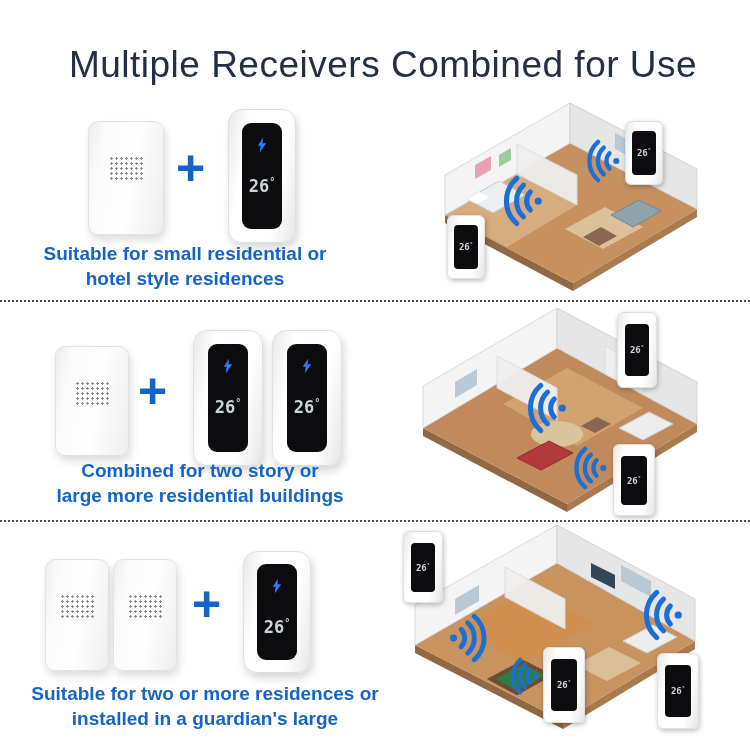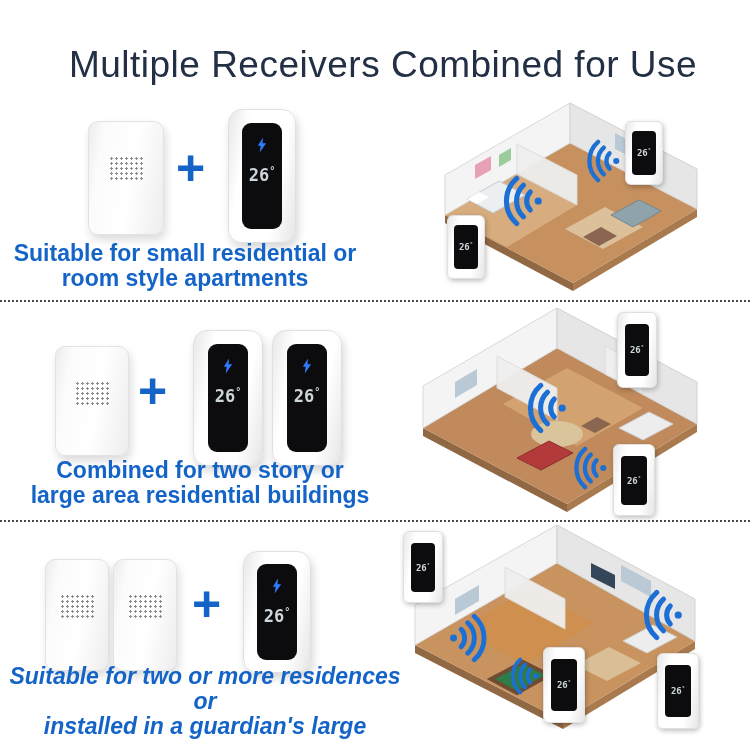--- a/index.html
+++ b/index.html
@@ -30,32 +30,32 @@
   
   .receiver { position:absolute; border-radius:14px; border:1px solid #e0e0e0;
               background:linear-gradient(100deg,#e8e8e8,#ffffff 25%,#ffffff 70%,#e6e6e6);
               box-shadow:2px 5px 9px rgba(0,0,0,.16);
               display:flex; align-items:center; justify-content:center; }
   .screen { width:60%; height:80%; background:var(--screen-bg,#0c0c0e); border-radius:9px;
             display:flex; flex-direction:column; align-items:center; padding-top:14px;
             box-sizing:border-box; }
   .bolt { width:10px; height:16px; flex:0 0 auto; }
   .temp { color:var(--screen-text,#ccd5da); font-family:"DejaVu Sans Mono",monospace;
-          font-weight:bold; font-size:17px; margin-top:12px; white-space:nowrap; }
+          font-weight:bold; font-size:17px; margin-top:23px; white-space:nowrap; }
   .temp .u { font-size:60%; vertical-align:super; }
 
   .receiver.mini { border-radius:6px; box-shadow:1px 2px 5px rgba(0,0,0,.25); }
   .receiver.mini .screen { width:64%; height:70%; border-radius:4px; padding-top:0;
                            justify-content:center; }
   .receiver.mini .temp { font-size:9px; margin-top:0; }
 
   .plus { position:absolute; color:var(--plus,#1464c8); font-weight:bold; font-size:50px;
           line-height:50px; }
 
-  .caption { position:absolute; text-align:center; font-weight:bold; font-size:23px;
+  .caption { position:absolute; text-align:center; font-weight:bold; font-size:19px;
              line-height:25px; color:var(--caption-text,#1464c8); }
 
   .plan { position:absolute; }
   .plan > svg.scene { position:absolute; left:0; top:0; width:100%; height:100%; }
 
   .wifi { position:absolute; color:var(--wifi,#1c6fd4); }
   .wifi path { fill:none; stroke:currentColor; stroke-width:4.5; stroke-linecap:round; }
   .wifi.flip { transform:scaleX(-1); }
 </style>
 </head>
@@ -77,21 +77,21 @@
       <div class="screen">
         <svg class="bolt" viewBox="0 0 12 18">
           <path d="M7.2 0 L1 10 h3.4 L3.2 18 L11 7 H6.6 Z" fill="#2f7bff"></path>
         </svg>
         <div class="temp"><span>26</span><span class="u">°</span></div>
       </div>
     </div>
 
     <div class="caption" style="left:5px;top:146px;width:360px;">
       <div>Suitable for small residential or</div>
-      <div>room style apartments</div>
+      <div>hotel style residences</div>
     </div>
 
     <div class="plan" style="left:415px;top:2px;width:300px;height:200px;">
       <svg class="scene" viewBox="0 0 300 200">
         <polygon points="158,186 282,112 282,120 158,194" fill="#a87a4e"></polygon>
         <polygon points="30,118 158,186 158,194 30,126" fill="#916844"></polygon>
         <polygon points="30,118 155,46 282,112 158,186" fill="#c6905f"></polygon>
         <polygon points="30,118 102,77 162,108 92,150" fill="#d7ac7e"></polygon>
         <polygon points="30,118 30,78 155,6 155,46" fill="#f4f4f4" stroke="#d8d8d8"></polygon>
         <polygon points="155,46 155,6 282,72 282,112" fill="#e6e6e6" stroke="#d2d2d2"></polygon>
@@ -155,21 +155,21 @@
       <div class="screen">
         <svg class="bolt" viewBox="0 0 12 18">
           <path d="M7.2 0 L1 10 h3.4 L3.2 18 L11 7 H6.6 Z" fill="#2f7bff"></path>
         </svg>
         <div class="temp"><span>26</span><span class="u">°</span></div>
       </div>
     </div>
 
     <div class="caption" style="left:0px;top:152px;width:400px;">
       <div>Combined for two story or</div>
-      <div>large area residential buildings</div>
+      <div>large more residential buildings</div>
     </div>
 
     <div class="plan" style="left:405px;top:0px;width:300px;height:210px;">
       <svg class="scene" viewBox="0 0 300 210">
         <polygon points="162,198 292,118 292,126 162,206" fill="#a87a4e"></polygon>
         <polygon points="18,122 162,198 162,206 18,130" fill="#916844"></polygon>
         <polygon points="18,122 152,42 292,118 162,198" fill="#c08a5c"></polygon>
         <polygon points="98,98 162,62 238,102 172,140" fill="#d2a371"></polygon>
         <polygon points="18,122 18,80 152,2 152,42" fill="#f4f4f4" stroke="#d8d8d8"></polygon>
         <polygon points="152,42 152,2 292,76 292,118" fill="#e6e6e6" stroke="#d2d2d2"></polygon>
@@ -224,21 +224,21 @@
 
     <div class="receiver" style="left:243px;top:30px;width:66px;height:120px;">
       <div class="screen">
         <svg class="bolt" viewBox="0 0 12 18">
           <path d="M7.2 0 L1 10 h3.4 L3.2 18 L11 7 H6.6 Z" fill="#2f7bff"></path>
         </svg>
         <div class="temp"><span>26</span><span class="u">°</span></div>
       </div>
     </div>
 
-    <div class="caption" style="left:0px;top:143px;width:410px;font-style:italic;">
+    <div class="caption" style="left:0px;top:160px;width:410px;">
       <div>Suitable for two or more residences or</div>
       <div>installed in a guardian's large</div>
     </div>
 
     <div class="plan" style="left:395px;top:4px;width:310px;height:205px;">
       <svg class="scene" viewBox="0 0 310 205">
         <polygon points="168,196 300,116 300,124 168,204" fill="#a87a4e"></polygon>
         <polygon points="20,120 168,196 168,204 20,128" fill="#916844"></polygon>
         <polygon points="20,120 162,38 300,116 168,196" fill="#c8935f"></polygon>
         <polygon points="64,104 134,64 198,98 130,140" fill="#cf8f4e"></polygon>

